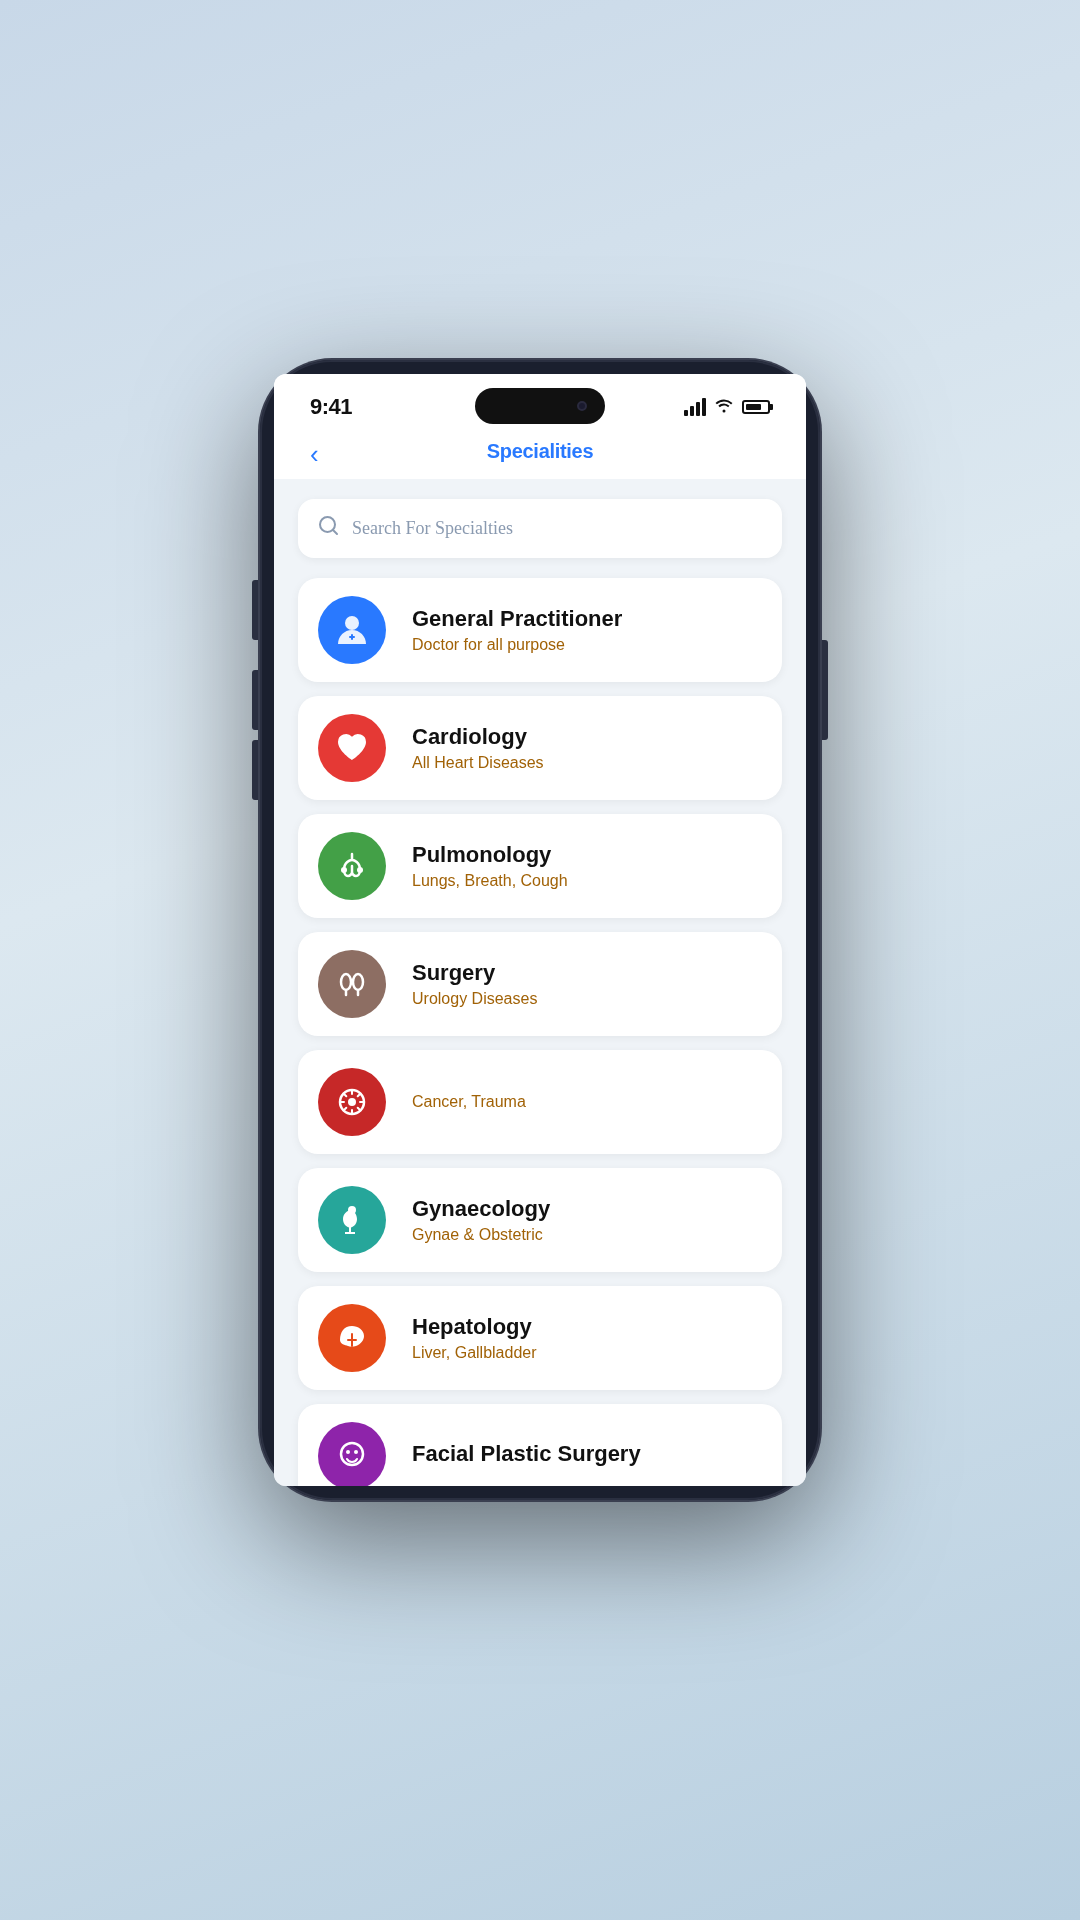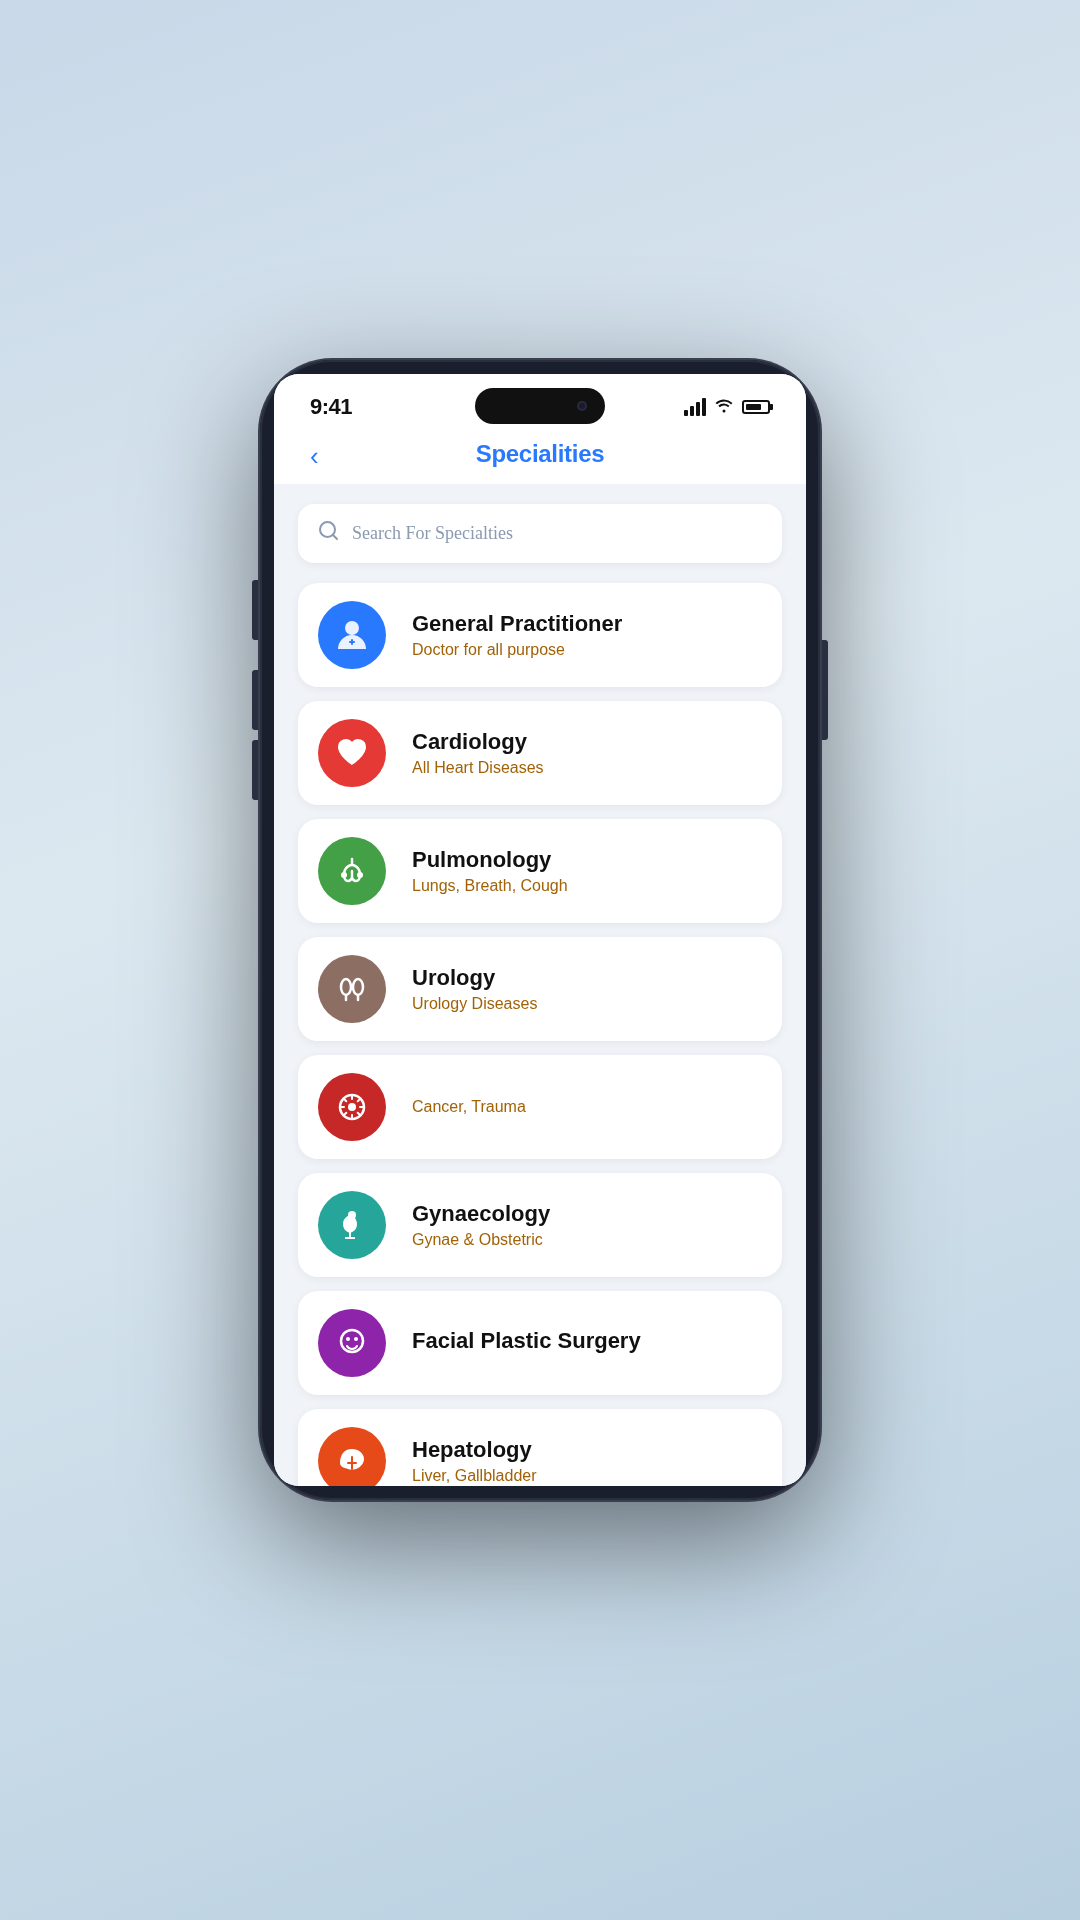--- a/index.html
+++ b/index.html
@@ -57,21 +57,21 @@
       border-radius: 0 3px 3px 0;
     }
 
     .phone-screen {
       position: absolute;
       top: 14px;
       left: 14px;
       right: 14px;
       bottom: 14px;
       background: #f0f4f8;
-      border-radius: 25px;
+      border-radius: 12px;
       overflow: hidden;
       display: flex;
       flex-direction: column;
     }
 
     
     .status-bar {
       display: flex;
       justify-content: space-between;
       align-items: center;
@@ -183,21 +183,21 @@
       left: 36px;
       top: 50%;
       transform: translateY(-50%);
       color: #2979FF;
       font-size: 26px;
       cursor: pointer;
       font-weight: 300;
     }
 
     .nav-title {
-      font-size: 24px;
+      font-size: 20px;
       font-weight: 700;
       color: #2979FF;
       letter-spacing: -0.3px;
     }
 
     
     .scroll-content {
       flex: 1;
       overflow-y: auto;
       padding: 20px 24px 24px;
@@ -378,21 +378,21 @@
           </div>
           <div class="specialty-card">
             <div class="specialty-icon icon-brown">
               <svg viewBox="0 0 40 40">
                 <ellipse cx="14" cy="18" rx="5" ry="8" stroke="white" stroke-width="2.5" fill="none"></ellipse>
                 <ellipse cx="26" cy="18" rx="5" ry="8" stroke="white" stroke-width="2.5" fill="none"></ellipse>
                 <path d="M14 26v5M26 26v5" stroke="white" stroke-width="2.5" stroke-linecap="round"></path>
               </svg>
             </div>
             <div class="specialty-info">
-              <div class="specialty-name">Urology</div>
+              <div class="specialty-name">Surgery</div>
               <div class="specialty-desc">Urology Diseases</div>
             </div>
           </div>
           <div class="specialty-card">
             <div class="specialty-icon icon-dark-red">
               <svg viewBox="0 0 40 40">
                 <circle cx="20" cy="20" r="12" stroke="white" stroke-width="2.5" fill="none"></circle>
                 <path d="M20 8v4M20 28v4M8 20h4M28 20h4M11.5 11.5l2.8 2.8M25.7 25.7l2.8 2.8M11.5 28.5l2.8-2.8M25.7 14.3l2.8-2.8" stroke="white" stroke-width="2" stroke-linecap="round"></path>
                 <circle cx="20" cy="20" r="4" fill="white"></circle>
               </svg>
@@ -404,43 +404,43 @@
           <div class="specialty-card">
             <div class="specialty-icon icon-teal">
               <svg viewBox="0 0 40 40">
                 <path d="M20 10c-5 0-9 4-9 9 0 4 2.5 7.5 6 8.5V32h-4v2h10v-2h-4v-4.5c3.5-1 6-4.5 6-8.5 0-5-4-9-5-9z" fill="white"></path>
                 <circle cx="20" cy="10" r="4" fill="white"></circle>
               </svg>
             </div>
             <div class="specialty-info">
               <div class="specialty-name">Gynaecology</div>
               <div class="specialty-desc">Gynae &amp; Obstetric</div>
+            </div>
+          </div>
+          <div class="specialty-card">
+            <div class="specialty-icon icon-orange">
+              <svg viewBox="0 0 40 40">
+                <path d="M8 22c0-8 4-14 12-14 6 0 12 4 12 10 0 4-3 8-8 10-3 1-6 1-8 0-3-1-8-2-8-6z" fill="white"></path>
+                <path d="M20 16v12M16 22h8" stroke="#e64a19" stroke-width="2" stroke-linecap="round"></path>
+              </svg>
+            </div>
+            <div class="specialty-info">
+              <div class="specialty-name">Hepatology</div>
+              <div class="specialty-desc">Liver, Gallbladder</div>
             </div>
           </div>
           <div class="specialty-card">
             <div class="specialty-icon icon-purple">
               <svg viewBox="0 0 40 40">
                 <circle cx="20" cy="18" r="11" stroke="white" stroke-width="2.5" fill="none"></circle>
                 <circle cx="16" cy="16" r="2" fill="white"></circle>
                 <circle cx="24" cy="16" r="2" fill="white"></circle>
                 <path d="M15 23c1 2 3 3 5 3s4-1 5-3" stroke="white" stroke-width="2" stroke-linecap="round" fill="none"></path>
               </svg>
             </div>
             <div class="specialty-info">
               <div class="specialty-name">Facial Plastic Surgery</div>
             </div>
           </div>
-          <div class="specialty-card">
-            <div class="specialty-icon icon-orange">
-              <svg viewBox="0 0 40 40">
-                <path d="M8 22c0-8 4-14 12-14 6 0 12 4 12 10 0 4-3 8-8 10-3 1-6 1-8 0-3-1-8-2-8-6z" fill="white"></path>
-                <path d="M20 16v12M16 22h8" stroke="#e64a19" stroke-width="2" stroke-linecap="round"></path>
-              </svg>
-            </div>
-            <div class="specialty-info">
-              <div class="specialty-name">Hepatology</div>
-              <div class="specialty-desc">Liver, Gallbladder</div>
-            </div>
-          </div>
         </div>
     </div>
   </div>
 </div>
 
 </body></html>

